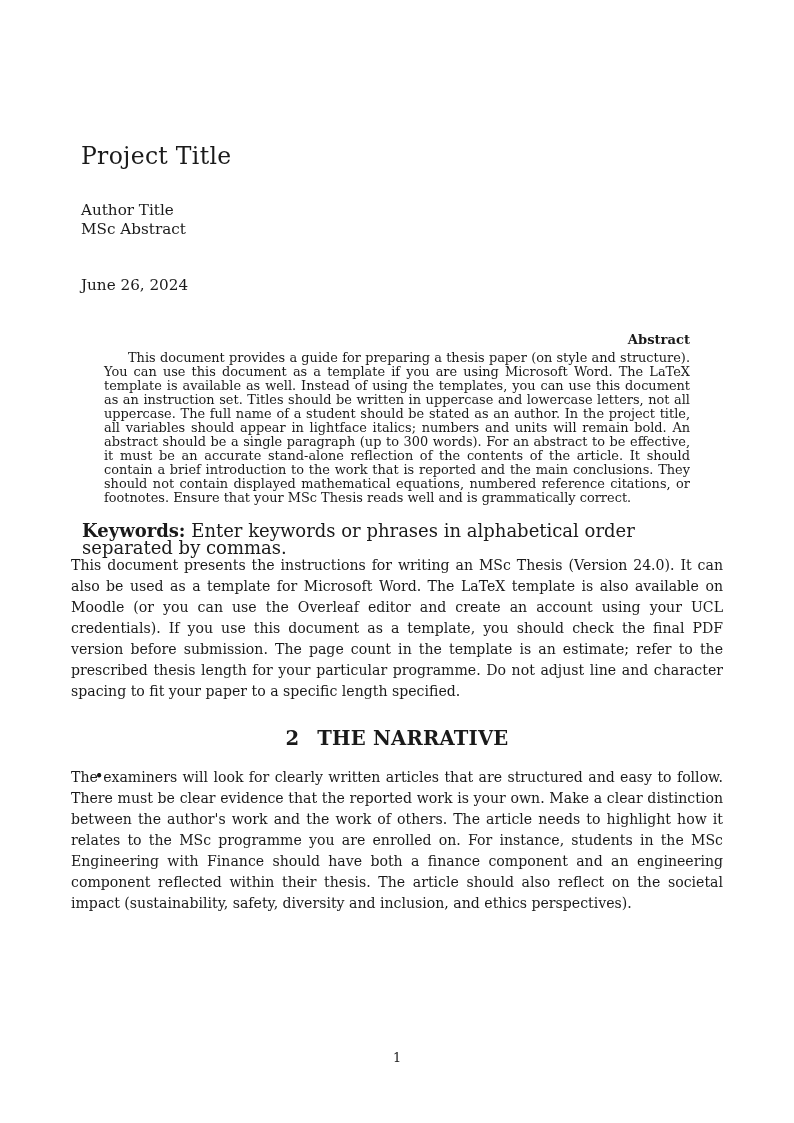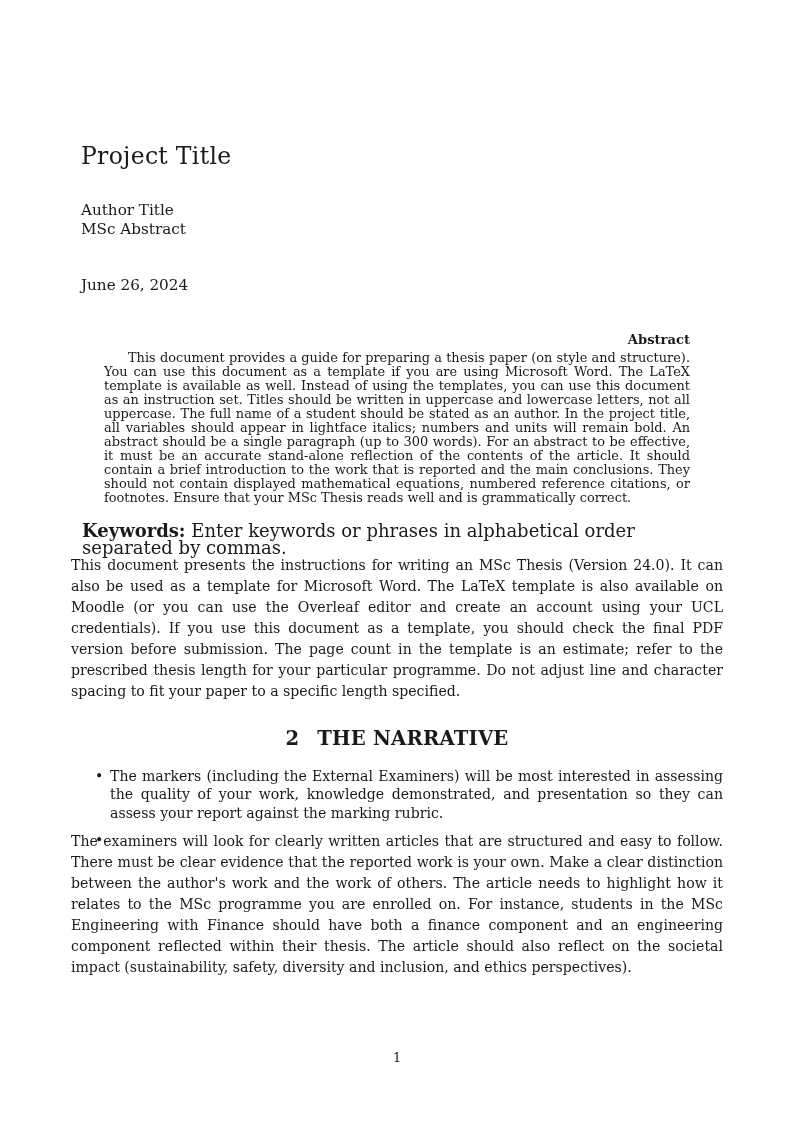--- a/index.html
+++ b/index.html
@@ -182,21 +182,20 @@
     <div class="gap-before-heading"></div>
 
     <div class="section-heading">
       <span class="secnum">2</span><span>THE NARRATIVE</span>
     </div>
 
 
     <ul class="bullets">
       <li>
         <span class="bullet-dot">•</span>
-        <span>The markers (including the External Examiners) will be most interested in assessing the quality of your work, knowledge demonstrated, and presentation so they can assess your report against the marking rubric.</span>
       </li>
       <li>
         <span class="bullet-dot">•</span>
       </li>
     </ul>
 
     <p class="body-par">The examiners will look for clearly written articles that are structured and easy to follow. There must be clear evidence that the reported work is your own. Make a clear distinction between the author's work and the work of others. The article needs to highlight how it relates to the MSc programme you are enrolled on. For instance, students in the MSc Engineering with Finance should have both a finance component and an engineering component reflected within their thesis. The article should also reflect on the societal impact (sustainability, safety, diversity and inclusion, and ethics perspectives).</p>
 
   </div>
 

